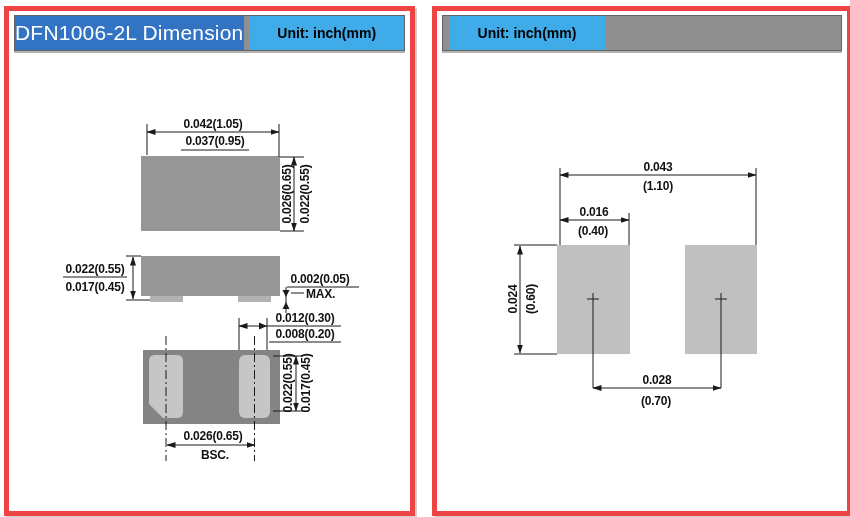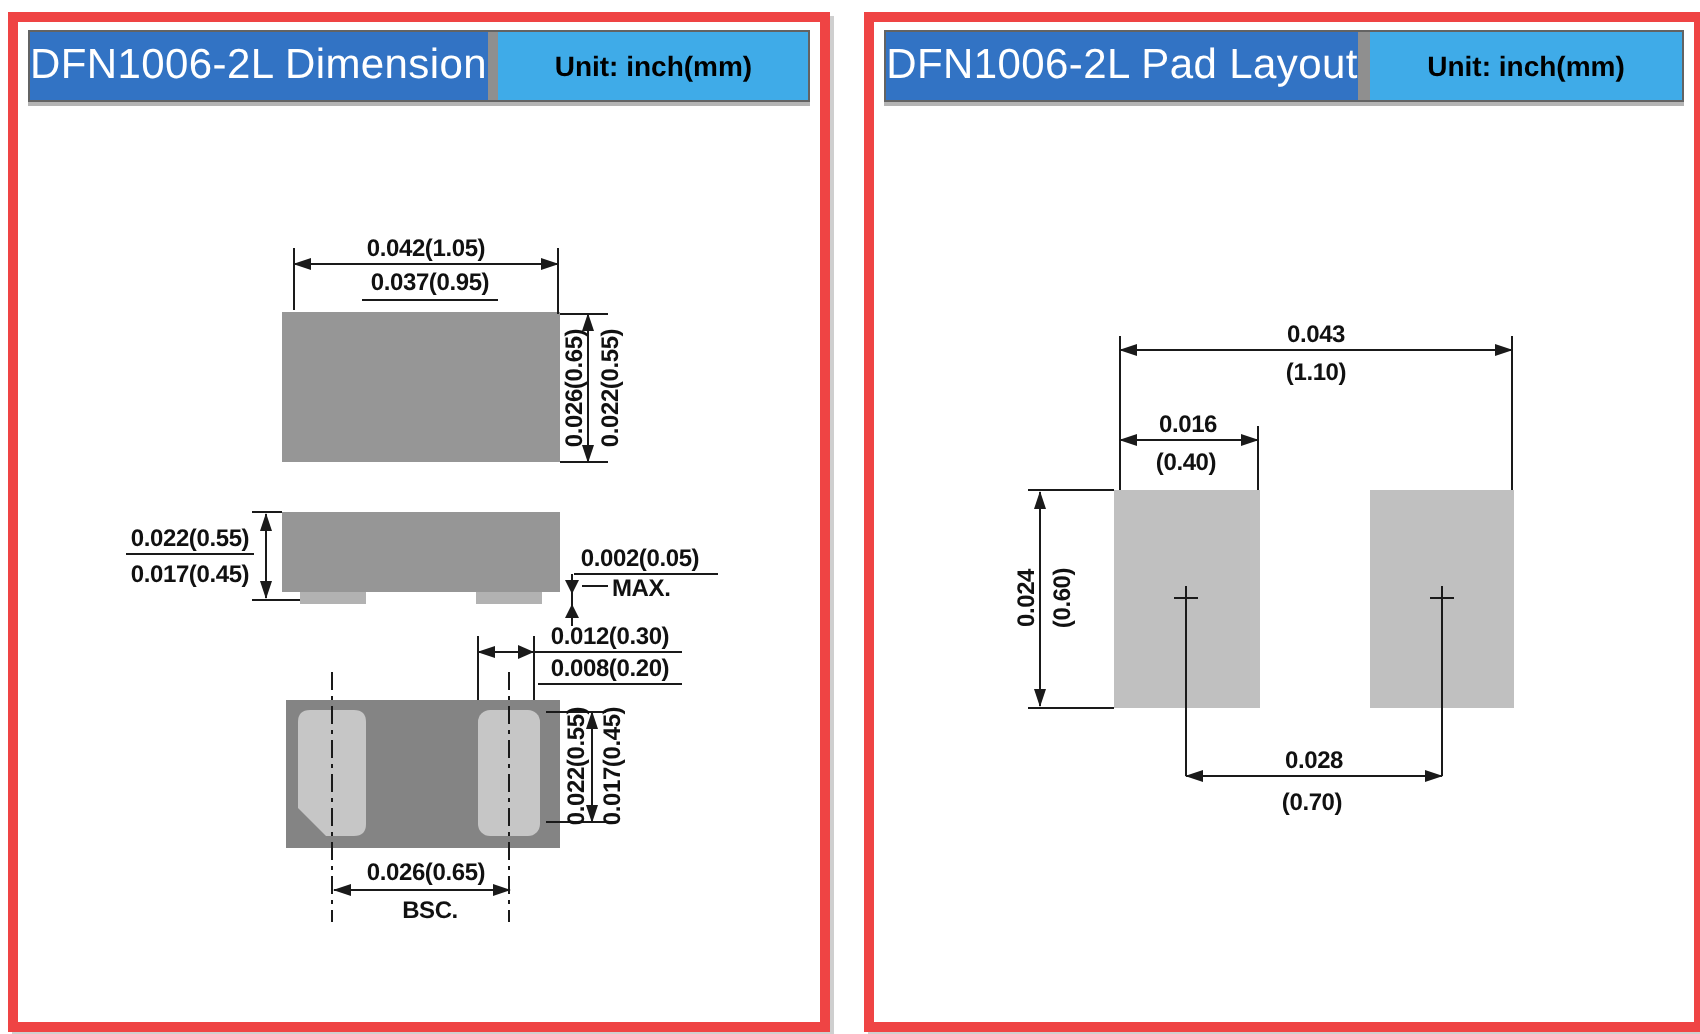--- a/index.html
+++ b/index.html
@@ -111,21 +111,20 @@
           <text class="dim" x="204" y="429" text-anchor="middle">0.026(0.65)</text>
           <line class="ln" x1="158" y1="434" x2="246" y2="434" marker-start="url(#aS1)" marker-end="url(#aE1)"></line>
           <text class="dim" x="206" y="448" text-anchor="middle">BSC.</text>
         </g>
       </g>
     </svg>
   </section>
 
   <section class="panel panel-right">
     <header class="hdr">
-      <div class="hdr-title">DFN1006-2L Pad Layout</div>
       <div class="hdr-sep"></div>
       <div class="hdr-unit">Unit: inch(mm)</div>
     </header>
 
     <svg class="drawing" width="410" height="500" viewBox="0 0 410 500">
       <defs>
         <marker id="aS2" markerWidth="10" markerHeight="7" refX="0.5" refY="3.5" orient="auto" markerUnits="userSpaceOnUse">
           <path d="M9 0.5 L0 3.5 L9 6.5 Z" class="arrowfill"></path>
         </marker>
         <marker id="aE2" markerWidth="10" markerHeight="7" refX="8.5" refY="3.5" orient="auto" markerUnits="userSpaceOnUse">

